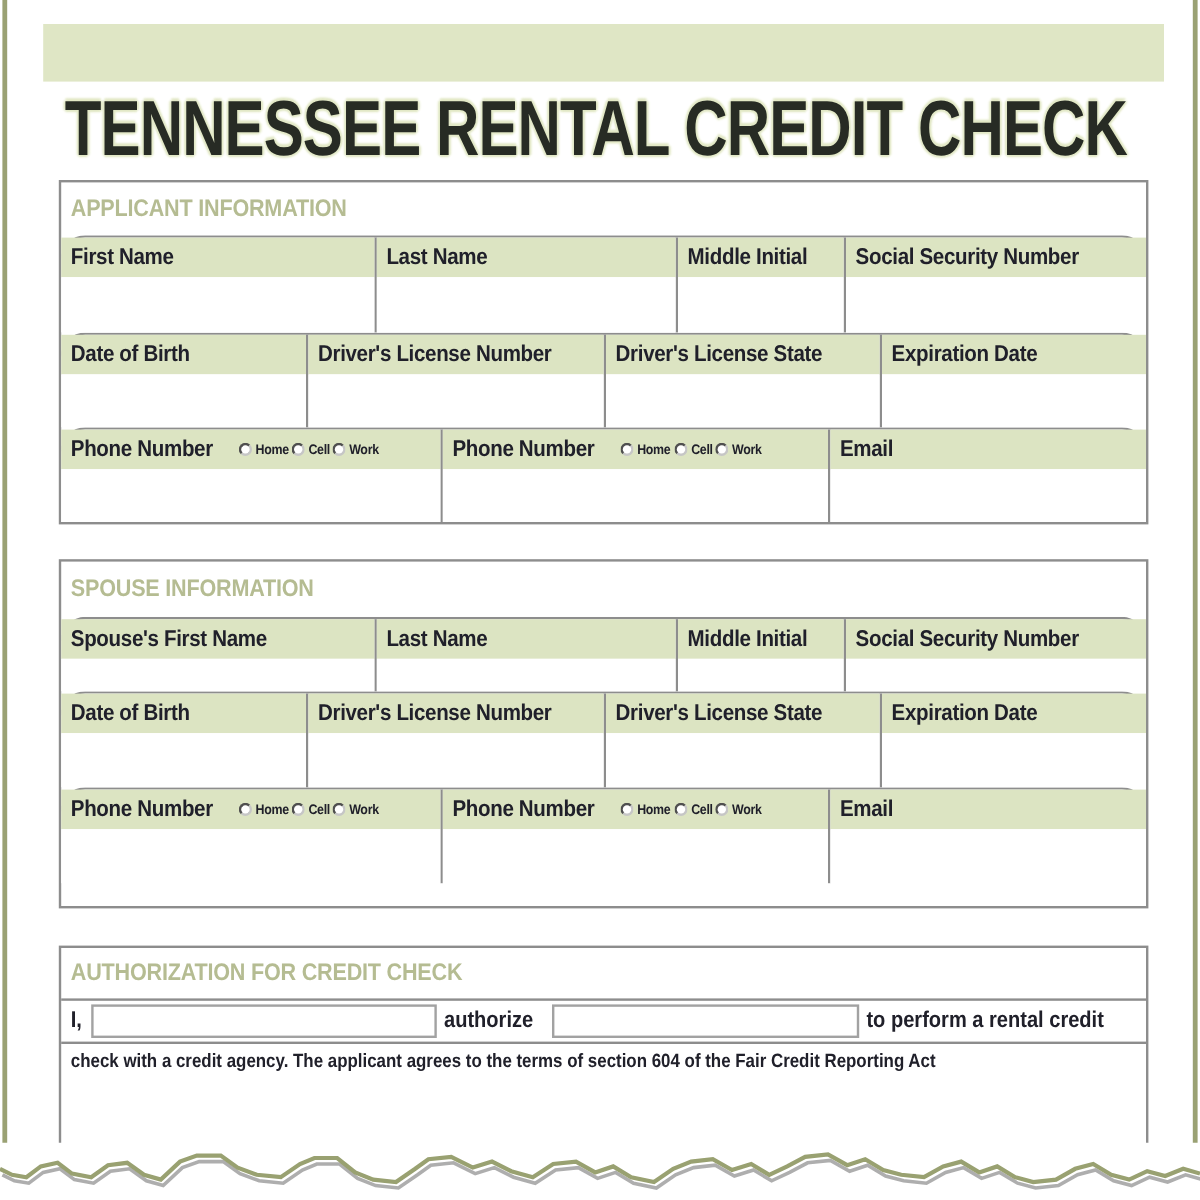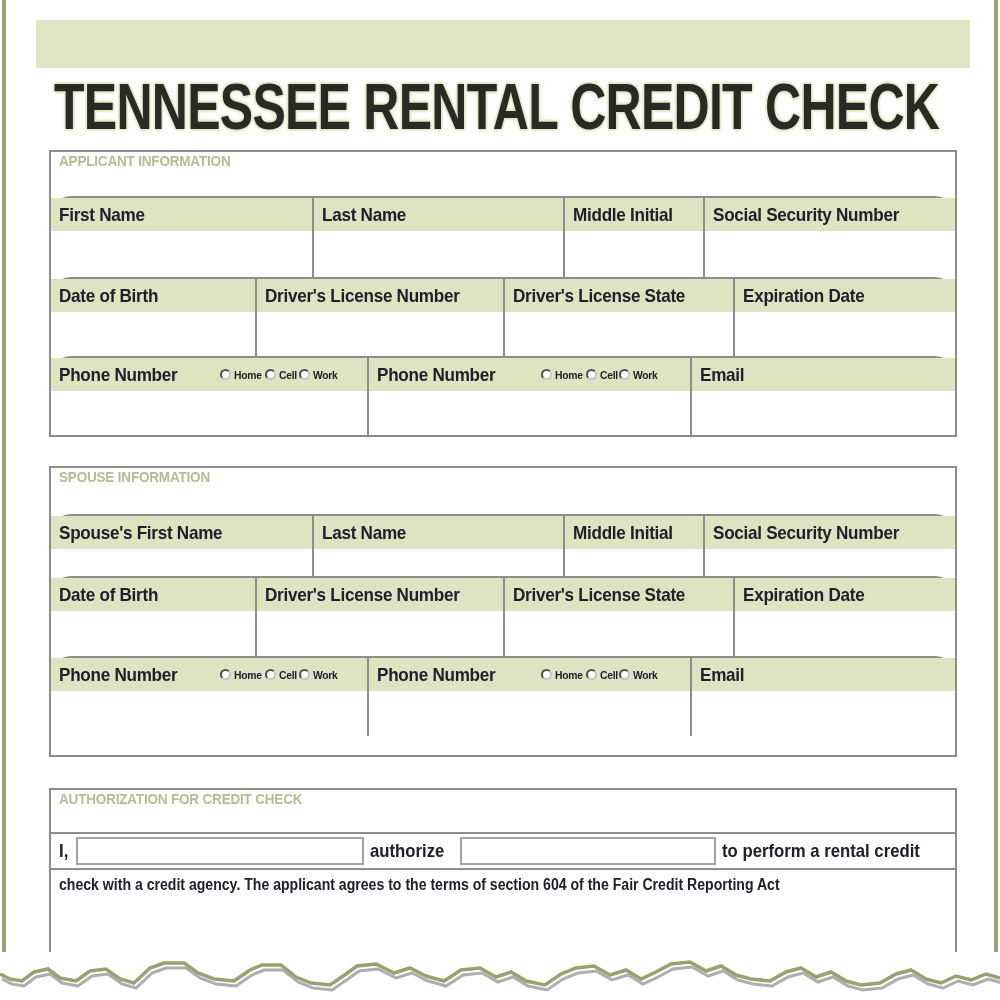--- a/index.html
+++ b/index.html
@@ -17,35 +17,35 @@
   .title{position:absolute;left:54px;top:74px;margin:0;font-size:65px;font-weight:700;line-height:1;
          letter-spacing:-1px;color:var(--title_color,#272b24);
          transform:scaleX(.77);transform-origin:0 0;white-space:nowrap;
          text-shadow:-2px 0 2px var(--title_halo,#e2e8c6),2px 0 2px var(--title_halo,#e2e8c6),
                      0 -2px 2px var(--title_halo,#e2e8c6),0 2px 2px var(--title_halo,#e2e8c6),
                      0 0 4px var(--title_halo,#e2e8c6);}
 
   
   .box{position:absolute;left:49px;width:908px;border:2px solid var(--border_gray,#8d8d8d);
        box-sizing:border-box;background:#fff;}
-  .sec-header{font-weight:700;font-size:15px;color:var(--header_text,#b5bc92);padding-left:8px;
-              letter-spacing:-.2px;display:flex;align-items:flex-start;}
+  .sec-header{font-weight:700;font-size:20px;color:var(--header_text,#b5bc92);padding-left:8px;
+              letter-spacing:-.2px;display:flex;align-items:center;}
   .frow{display:grid;border-top:2px solid var(--border_gray,#8d8d8d);box-sizing:border-box;border-radius:20px;}
   .cell{border-right:2px solid var(--border_gray,#8d8d8d);display:flex;flex-direction:column;min-width:0;}
   .cell:last-child{border-right:none;}
   .band{background:var(--label_green,#dce4c2);height:33px;line-height:33px;padding-left:8px;
         font-size:19px;font-weight:700;letter-spacing:-.3px;flex:0 0 33px;}
   .ia{flex:1;background:#fff;}
   .grid-r1{grid-template-columns:263fr 250fr 140fr 250fr;}
   .grid-r2{grid-template-columns:206fr 247fr 230fr 220fr;}
   .grid-r3{grid-template-columns:318fr 322fr 263fr;}
 
   
   .phoneband{display:flex;align-items:center;padding-right:5px;line-height:normal;}
-  .radios{display:flex;flex:1;justify-content:center;margin-left:8px;min-width:0;}
+  .radios{display:flex;flex:1;justify-content:flex-start;margin-left:8px;min-width:0;}
   .radio{display:inline-flex;align-items:center;gap:3px;font-size:11.5px;font-weight:700;cursor:pointer;}
   .circ{width:11px;height:11px;border-radius:50%;background:#fff;box-sizing:border-box;
         border:2px solid;border-color:#4f4f4f #c6c6c6 #c6c6c6 #4f4f4f;flex:0 0 11px;}
 
   
   .authline1{display:flex;align-items:center;gap:6px;padding:0 8px;font-size:19px;font-weight:700;
              border-top:2px solid var(--border_gray,#8d8d8d);box-sizing:border-box;}
   .blank{border:2px solid #a2a2a2;align-self:stretch;margin:3px 0;background:#fff;}
   .blank.b1{flex:1.13;}
   .blank.b2{flex:1;}

